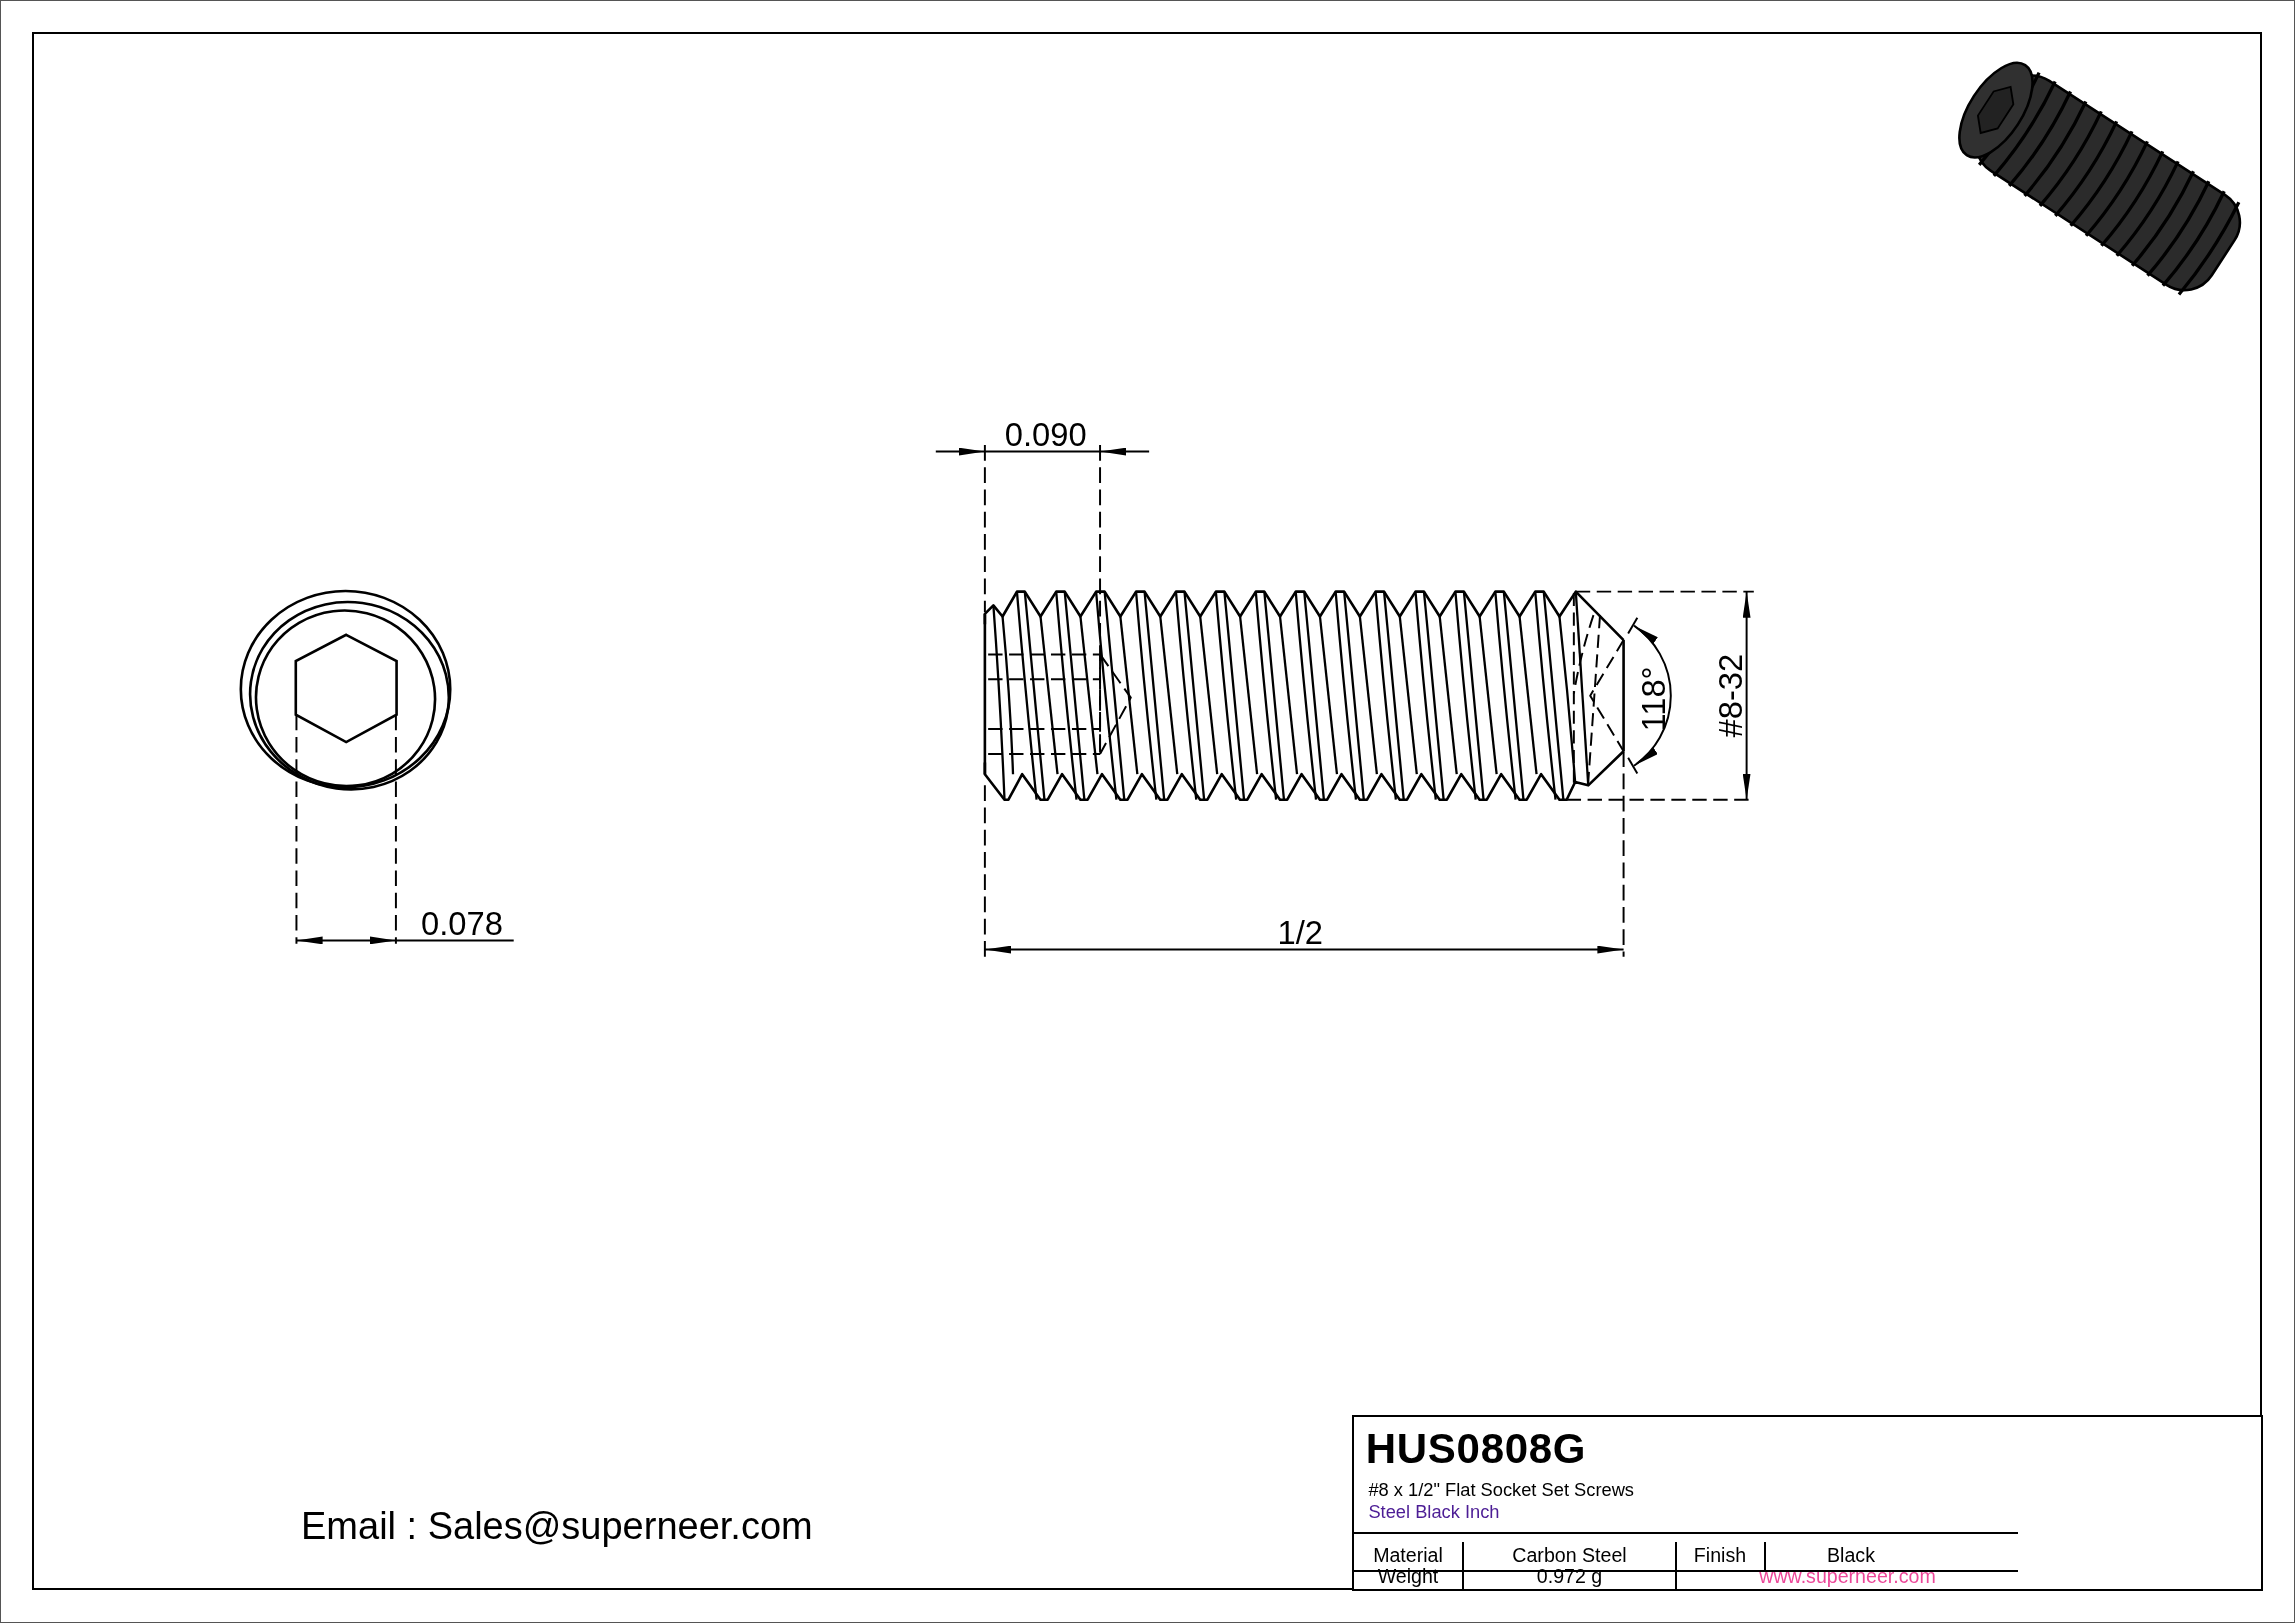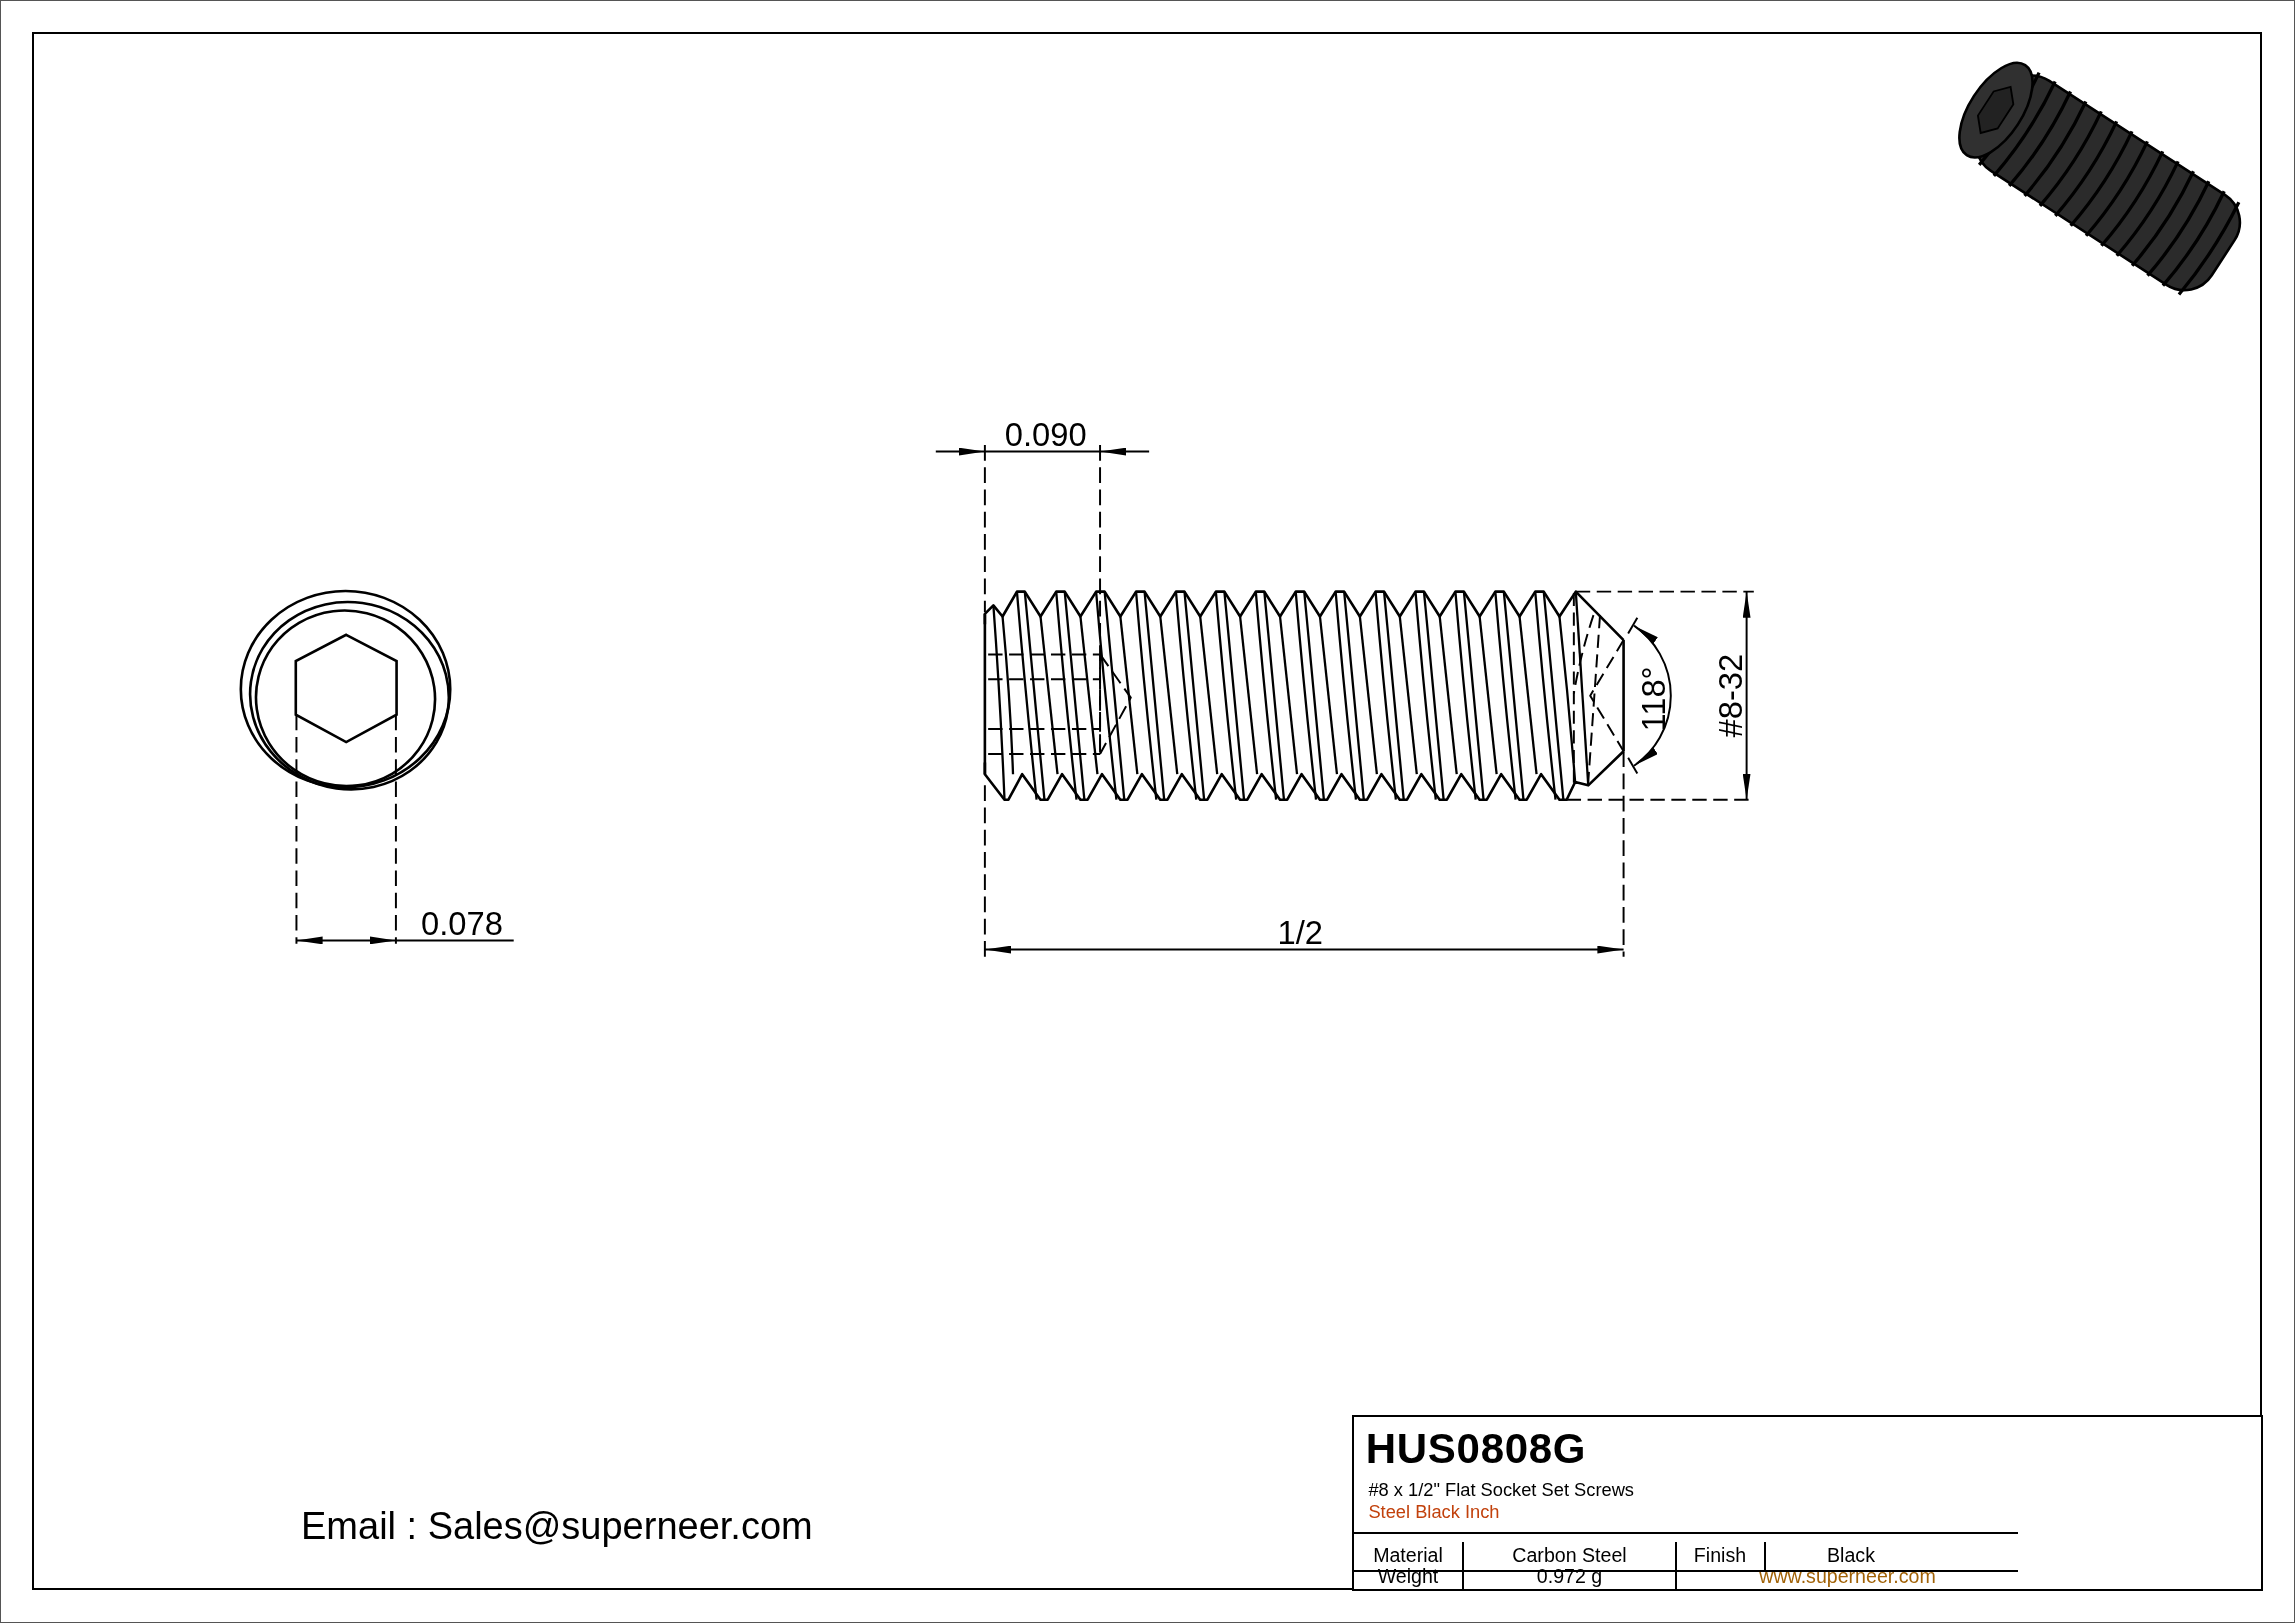--- a/index.html
+++ b/index.html
@@ -7,21 +7,21 @@
   #sheet { position:absolute; left:0; top:0; width:2295px; height:1623px; }
   .frame-outer { position:absolute; left:0; top:0; width:2293px; height:1621px; border:1.3px solid #555; }
   .frame-inner { position:absolute; left:32px; top:32px; width:2230px; height:1558px; border:2px solid #000; box-sizing:border-box; }
   svg text { font-family:"Liberation Sans", sans-serif; fill:#000; }
   .email { position:absolute; left:301px; top:1505px; font-size:38px; color:#000; white-space:nowrap; letter-spacing:0px; }
   .tb { position:absolute; left:1352px; top:1415px; width:911px; height:176px; border:2px solid #000; box-sizing:border-box; background:#fff; }
   .tb-left { position:absolute; left:0; top:0; width:664px; height:172px; }
   .tb-head { position:absolute; left:0; top:0; width:664px; height:117px; border-bottom:2px solid #000; box-sizing:border-box; }
   .tb-code { position:absolute; left:11.8px; top:7.9px; font-size:42px; font-weight:bold; color:#000; letter-spacing:0.7px; }
   .tb-desc1 { position:absolute; left:14.4px; top:62px; font-size:18.3px; color:#000; }
-  .tb-desc2 { position:absolute; left:14.4px; top:84px; font-size:18.3px; color:#c2410c; }
+  .tb-desc2 { position:absolute; left:14.4px; top:84px; font-size:18.3px; color:#4c1d95; }
   .tb-row { position:absolute; left:0; width:664px; box-sizing:border-box; }
   .tb-row1 { top:117px; height:29.5px; border-bottom:2px solid #000;margin-top:8px; }
   .tb-row2 { top:146px; height:26px; }
   .cell { position:absolute; top:0; height:100%; box-sizing:border-box; display:flex; align-items:center; justify-content:center; font-size:19.6px; color:#000; }
   .cell.bl { border-left:2px solid #000; }
   .tb-logo { position:absolute; left:664px; top:0; width:243px; height:172px; border-left:2px solid #000; box-sizing:border-box; }
   .brand { position:absolute; left:0; width:100%; top:128px; text-align:center; font-size:34px; font-weight:bold; letter-spacing:2px; }
   .url { font-size:19.6px; }
 </style>
 </head>
@@ -193,18 +193,18 @@
       </div>
       <div class="tb-row tb-row1">
         <div class="cell" style="left:0;width:108px">Material</div>
         <div class="cell bl" style="left:108px;width:213px">Carbon Steel</div>
         <div class="cell bl" style="left:321px;width:88px">Finish</div>
         <div class="cell bl" style="left:410px;width:255px;padding-right:83px">Black</div>
       </div>
       <div class="tb-row tb-row2">
         <div class="cell" style="left:0;width:108px">Weight</div>
         <div class="cell bl" style="left:108px;width:213px">0.972 g</div>
-        <div class="cell bl url" style="left:321px;width:343px;color:#a16207">www.superneer.com</div>
+        <div class="cell bl url" style="left:321px;width:343px;color:#ec4899">www.superneer.com</div>
       </div>
     </div>
   </div>
 </div>
 
 
 </body></html>

